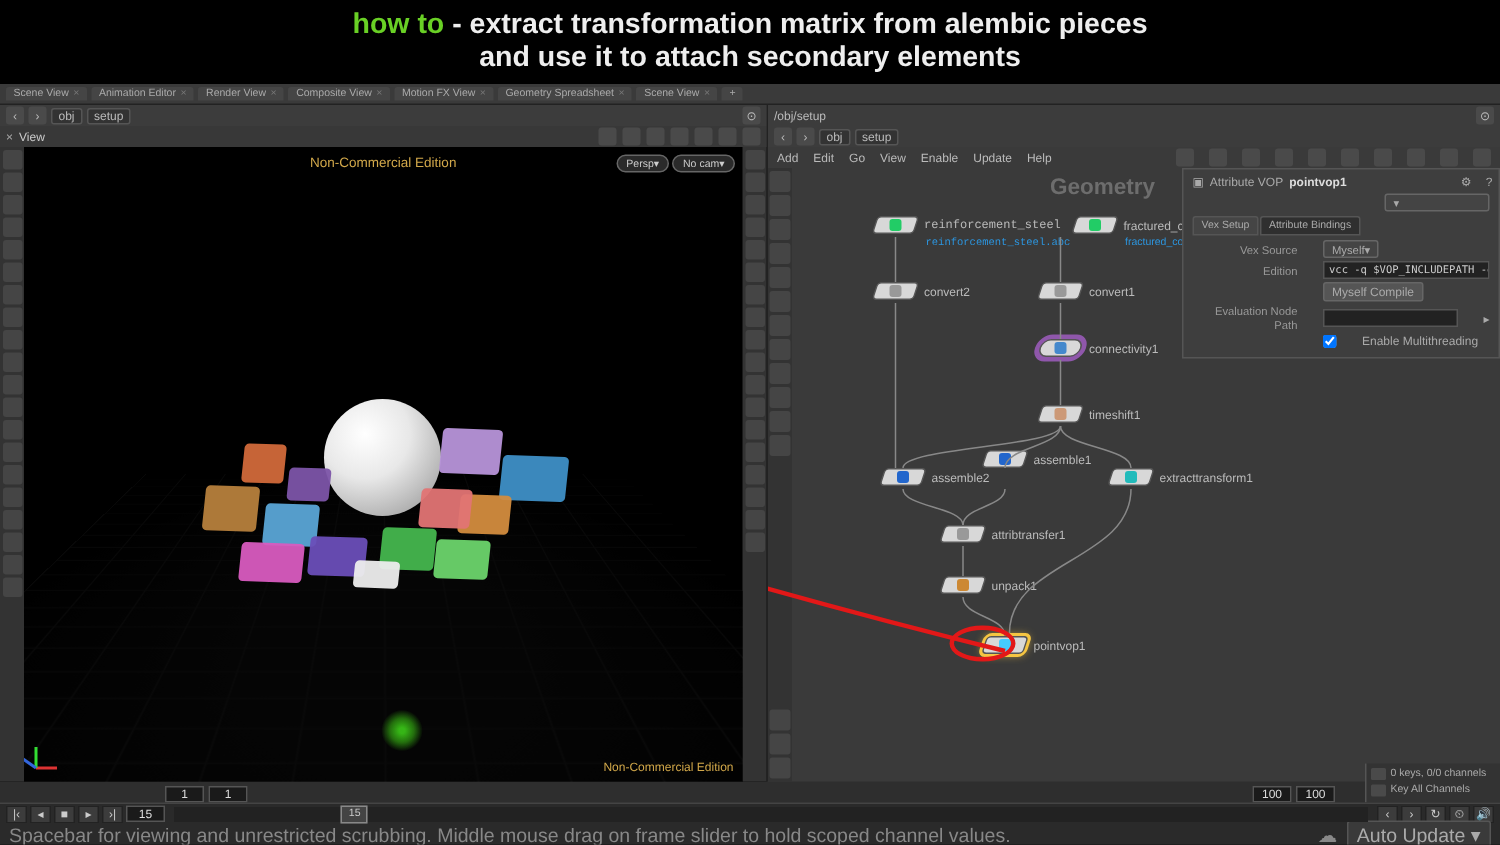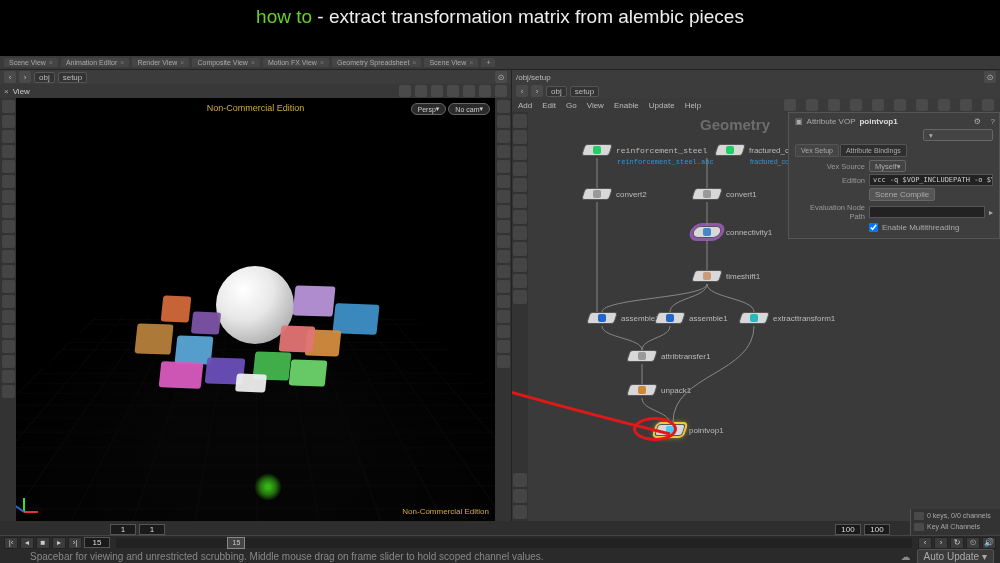--- a/index.html
+++ b/index.html
@@ -4,21 +4,21 @@
 <style>
 * { box-sizing: border-box; margin: 0; padding: 0; }
 body {
   width: 1000px; height: 563px;
   background: #000; font-family: Arial, sans-serif;
   font-size: 9px; color: #ccc; overflow: hidden;
   position: relative;
 }
 
 .title-overlay { position: absolute; top: 0; left: 0; right: 0; height: 56px; text-align: center; padding-top: 6px; z-index: 100; font-family: "Segoe UI", Arial, sans-serif; }
-.title-line1, .title-line2 { font-size: 19px; color: #eee; font-weight: 400; }
+.title-line1, .title-line2 { font-size: 19px; color: #eee; font-weight: 700; }
 .title-line1 .green { color: #69d025; }
 
 .app { position: absolute; top: 56px; left: 0; right: 0; bottom: 0; background: #2e2e2e; }
 .tab-row { height: 14px; background: #3a3a3a; display: flex; align-items: center; padding: 0 4px; gap: 3px; font-size: 7px; color: #aaa; border-bottom: 1px solid #222; }
 .tab-row .tab { padding: 1px 5px; background: #454545; border-radius: 2px 2px 0 0; cursor: pointer; }
 .tab-row .tab span.dot { color: #777; margin-left: 3px; }
 .path-row { height: 14px; background: #3c3c3c; display:flex; align-items:center; padding: 0 4px; gap:3px; font-size:8px; color:#bbb; }
 .path-row .icon-btn { width: 12px; height: 12px; background:#4a4a4a; border-radius:2px; display:flex;align-items:center;justify-content:center; }
 .path-row .path-crumb { padding: 0 4px; background:#333; border:1px solid #555; border-radius:2px; height:11px; display:flex;align-items:center; }
 
@@ -68,54 +68,55 @@
 .node.selected .body { outline: 2px solid #f5c542; box-shadow: 0 0 6px #f5c542; }
 .node .label { color:#bbb; }
 .node .sublabel { font-size:7px; color:#2c95de; position:absolute; top:14px; left: 34px;}
 
 .param-panel { position:absolute; right:0; top:0; width:212px; background:#3e3e3e; border:1px solid #555; padding:4px 6px; font-size:8px; color:#aaa;}
 .param-panel .hdr { display:flex; align-items:center; gap:4px; margin-bottom:3px;}
 .param-panel .hdr .nname { color:#ddd; font-weight:bold;}
 .param-panel .tabrow2 { display:flex; gap:1px; margin:3px 0;}
 .param-panel .tabrow2 .pt { padding:2px 5px; background:#2f2f2f; border:1px solid #555; border-radius:2px 2px 0 0; font-size:7px;}
 .param-panel .tabrow2 .pt.active { background:#454545;}
-.param-panel .prow { display:flex; align-items:center; gap:4px; margin:2px 0;}
+.param-panel .prow { display:flex; align-items:center; gap:17px; margin:2px 0;}
 .param-panel .prow .plabel { width:70px; text-align:right; color:#999; font-size:7.5px;}
 .param-panel .prow .pval { flex:1; background:#222; border:1px solid #555; padding:1px 3px; color:#ccc; font-family: monospace; font-size:7px; height:12px; overflow:hidden; white-space:nowrap;}
 .param-panel .prow .pbtn { padding:1px 5px; background:#555; border:1px solid #666; border-radius:2px;}
 .param-panel .prow .psel { padding:0 5px; background:#444; border:1px solid #666; border-radius:2px; height:12px; display:flex;align-items:center; font-size:7.5px;}
 .param-panel .prow input[type=checkbox] { width:9px; height:9px;}
 .param-panel .gear { position:absolute; right:18px; top:4px; }
 
 
 .red-arrow { position:absolute; pointer-events:none;}
 .red-circle { position:absolute; width:44px; height:24px; border:3px solid #e21818; border-radius:50%; pointer-events:none;}
 
 
 .bottom-bar { position:absolute; bottom:0; left:0; right:0; height:28px; background:#2a2a2a; border-top:1px solid #444; display:flex; flex-direction:column;}
 .timeline-row { height:14px; display:flex; align-items:center; padding:0 4px; gap:2px;}
 .timeline-row .pbtn { width:14px; height:12px; background:#3c3c3c; border:1px solid #222; display:flex;align-items:center;justify-content:center; font-size:8px;}
 .timeline-row .frame-box { width:26px;height:11px;background:#1a1a1a;border:1px solid #555;color:#ddd;text-align:center;font-size:8px;}
 .timeline-track { flex:1; height:10px; background:#222; position:relative; margin:0 4px;}
 .timeline-track .marker { position:absolute; top:-1px; height:12px; width:18px; background:#444; border:1px solid #888; font-size:7px; display:flex;align-items:center;justify-content:center;}
-.status-row { height:14px; display:flex; align-items:center; padding: 0 6px; gap:6px; font-size:10px; color:#888;margin-left:24px;}
+.status-row { height:14px; display:flex; align-items:center; padding: 0 6px; gap:6px; font-size:13px; color:#888;}
 .status-row .spacer { flex:1; }
 .status-row .chip { padding:1px 6px; background:#3a3a3a; border:1px solid #555; border-radius:2px; color:#aaa;}
 
 
 .kf-panel { position:absolute; right:0; bottom:28px; width:90px; height:26px; background:#333; border-left:1px solid #555; font-size:7px; color:#aaa; padding:1px 3px;}
 .kf-panel .kline { display:flex; align-items:center; gap:3px; height:11px;}
 .kf-panel .kline .kb { width:10px;height:8px;background:#4a4a4a;border-radius:1px;}
 
 </style>
 </head>
 <body>
 
 <div class="title-overlay">
   <div class="title-line1"><span class="green">how to</span><span> - extract transformation matrix from alembic pieces</span></div>
+  <div class="title-line2">and use it to attach secondary elements</div>
 </div>
 
 <div class="app">
   <div class="tab-row" id="top-tabs">
       <div class="tab">Scene View<span class="dot">×</span></div>
       <div class="tab">Animation Editor<span class="dot">×</span></div>
       <div class="tab">Render View<span class="dot">×</span></div>
       <div class="tab">Composite View<span class="dot">×</span></div>
       <div class="tab">Motion FX View<span class="dot">×</span></div>
       <div class="tab">Geometry Spreadsheet<span class="dot">×</span></div>
@@ -312,21 +313,21 @@
                 <div class="nicon" style="background:#c97"></div>
               </div>
               <span class="label">timeshift1</span>
             </div>
             <div class="node" style="left: 60px; top: 200px;">
               <div class="body">
                 <div class="nicon" style="background:#26c"></div>
               </div>
               <span class="label">assemble2</span>
             </div>
-            <div class="node" style="left: 128px; top: 200px; align-items: center;">
+            <div class="node" style="left: 128px; top: 188px; align-items: center;">
               <div class="body">
                 <div class="nicon" style="background:#26c"></div>
               </div>
               <span class="label">assemble1</span>
             </div>
             <div class="node" style="left: 212px; top: 200px;">
               <div class="body">
                 <div class="nicon" style="background:#2bb"></div>
               </div>
               <span class="label">extracttransform1</span>
@@ -408,21 +409,21 @@
           <div class="prow">
             <div class="plabel">Vex Source</div>
             <div class="psel"><span>Myself</span> ▾</div>
           </div>
           <div class="prow">
             <div class="plabel">Edition</div>
             <div class="pval">vcc -q $VOP_INCLUDEPATH -o $VOP_OBJE</div>
           </div>
           <div class="prow">
             <div class="plabel"></div>
-            <div class="pbtn">Scene Compile</div>
+            <div class="pbtn">Myself Compile</div>
           </div>
           <div class="prow">
             <div class="plabel">Evaluation Node Path</div>
             <div class="pval"></div>
             <span>▸</span>
           </div>
           <div class="prow">
             <div class="plabel"></div>
             <input type="checkbox" checked="" style="">
             <span>Enable Multithreading</span>

